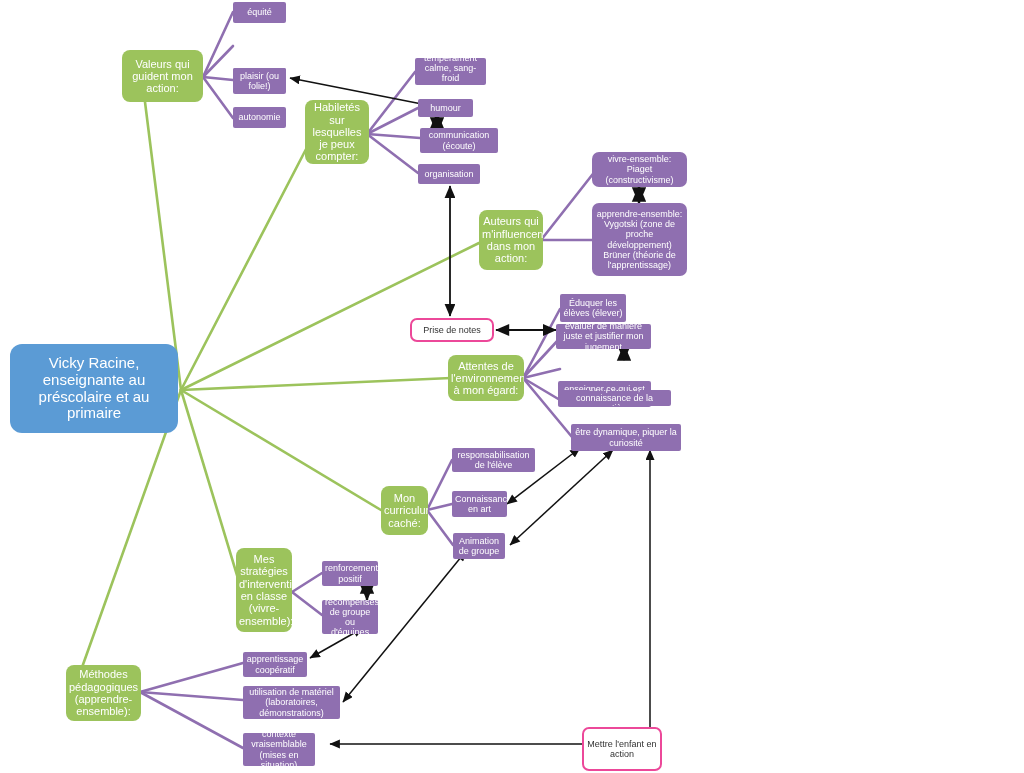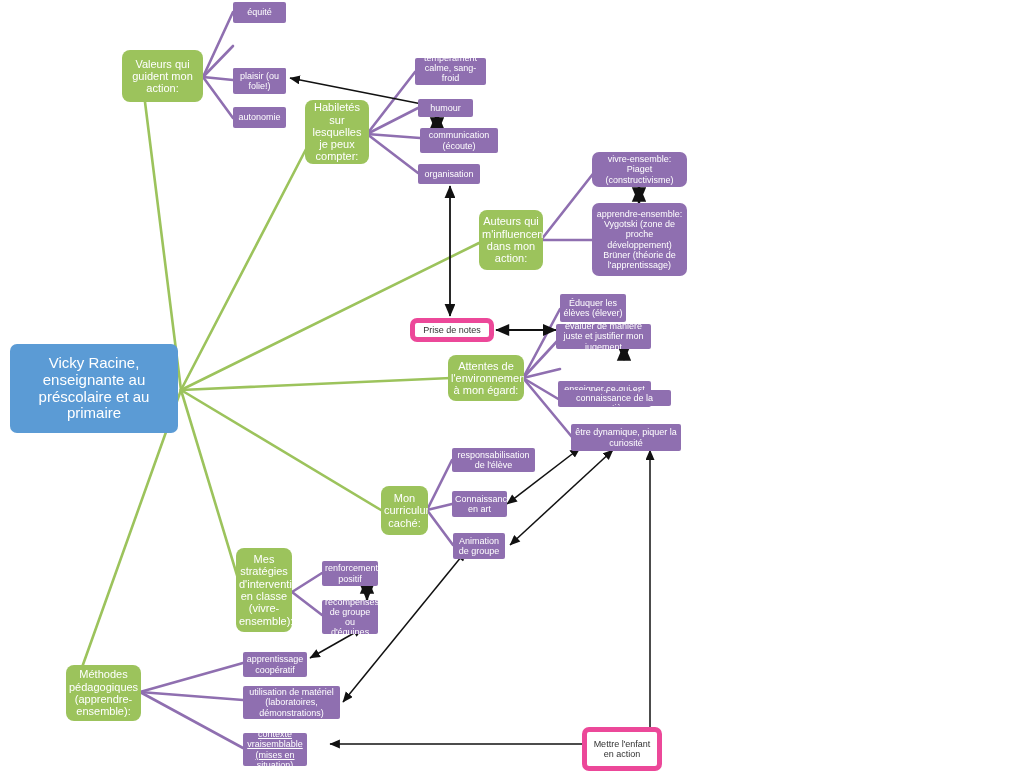--- a/index.html
+++ b/index.html
@@ -25,41 +25,41 @@
     align-items:center;
     justify-content:center;
     text-align:center;
     color:#ffffff;
     line-height:1.12;
     padding:2px 3px;
     overflow:hidden;
   }
   .node.center{
     background:#5B9BD5;
-    border-radius:7px;
+    border-radius:12px;
     font-size:15px;
     color:#ffffff;
     z-index:5;
   }
   .node.branch{
     background:#9CC35C;
     border-radius:8px;
     font-size:11px;
     z-index:4;
   }
   .node.leaf{
     background:#8F6FB0;
     border-radius:2px;
     font-size:9px;
     z-index:4;
   }
   .node.leaf.rounded{border-radius:7px;}
   .node.plain{
     background:#ffffff;
-    border:5px solid #ec4899;
+    border:2px solid #ec4899;
     border-radius:7px;
     color:#333333;
     font-size:9px;
     z-index:6;
   }
   .node .txt{display:block;width:100%;}
 </style>
 </head>
 <body>
 
@@ -232,21 +232,21 @@
   <div class="node leaf" style="left:322px; top:600px; width:56px; height:34px;">
     <span class="txt">récompenses de groupe ou d'équipes</span>
   </div>
 
   <div class="node leaf" style="left:243px; top:652px; width:64px; height:25px;">
     <span class="txt">apprentissage coopératif</span>
   </div>
   <div class="node leaf" style="left:243px; top:686px; width:97px; height:33px;">
     <span class="txt">utilisation de matériel (laboratoires, démonstrations)</span>
   </div>
-  <div class="node leaf" style="left:243px; top:733px; width:64px; height:33px;text-decoration:underline;">
+  <div class="node leaf" style="left:243px; top:733px; width:72px; height:33px;">
     <span class="txt">contexte vraisemblable (mises en situation)</span>
   </div>
 
   <div class="node plain" style="left:410px; top:318px; width:84px; height:24px;">
     <span class="txt">Prise  de notes</span>
   </div>
   <div class="node plain" style="left:582px; top:727px; width:80px; height:44px;">
     <span class="txt">Mettre l'enfant en action</span>
   </div>
 

